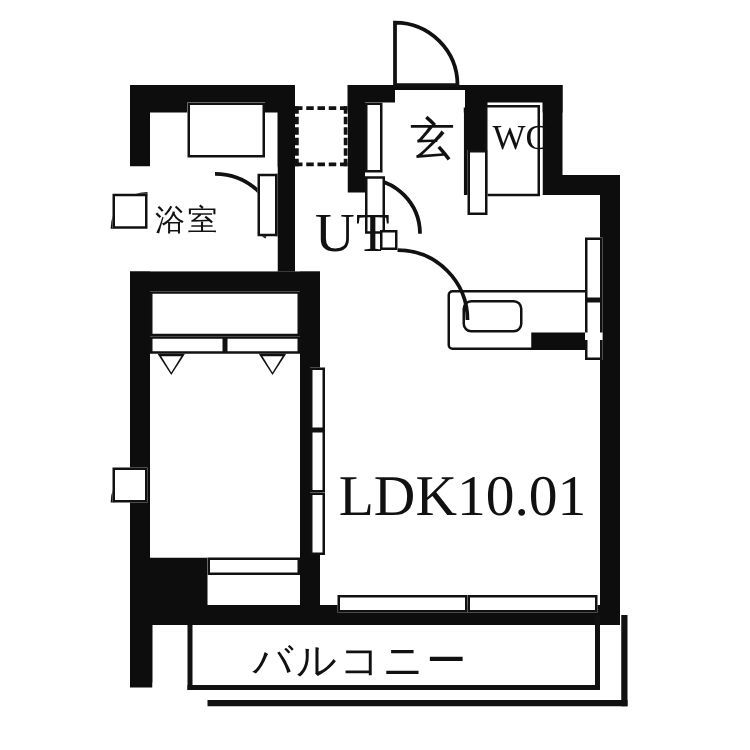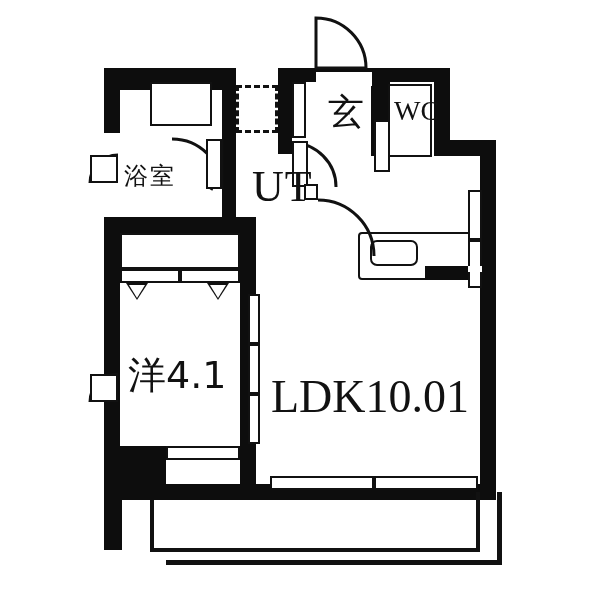--- a/index.html
+++ b/index.html
@@ -201,18 +201,18 @@
 
   <div class="label jp" style="left:124px; top:164px; font-size:24px; letter-spacing:2px;">浴室</div>
 
   <div class="label" style="left:252px; top:165px; font-size:44px; letter-spacing:1px;">UT</div>
 
   <div class="label jp" style="left:328px; top:94px; font-size:36px;">玄</div>
 
   <div class="label" style="left:394px; top:96px; font-size:28px; line-height:1.05; width:34px; text-align:center;">WC</div>
 
 
-  <div class="label jp" style="left:128px; top:356px; font-size:38px; letter-spacing:0px;">洋4.1</div>
 
   <div class="label" style="left:271px; top:374px; font-size:46px; letter-spacing:0px;">LDK10.01</div>
 
+  <div class="label jp" style="left:202px; top:512px; font-size:32px; letter-spacing:2px;">バルコニー</div>
 
 </div>
 
 </body></html>

